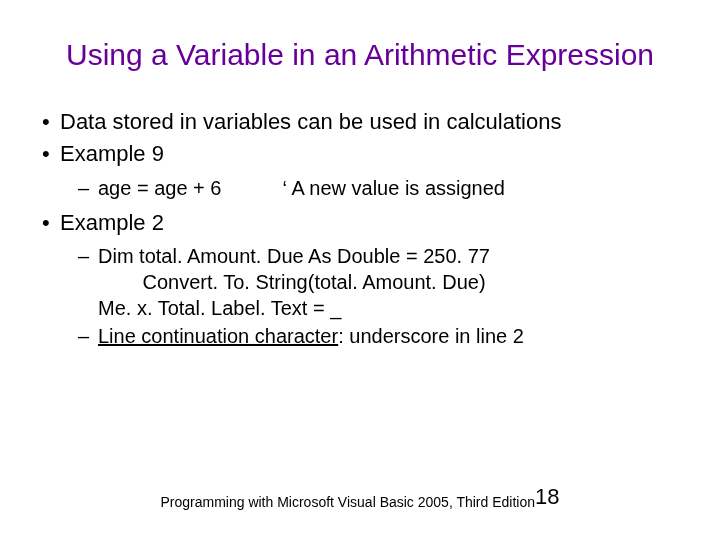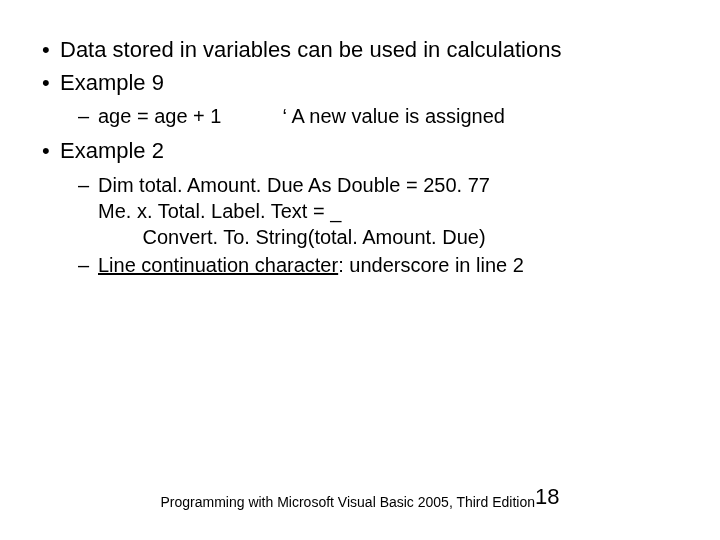--- a/index.html
+++ b/index.html
@@ -86,57 +86,58 @@
     }
     .underline {
       text-decoration: underline;
     }
   </style>
 </head>
 <body>
 
 <div class="slide">
 
+  <h1 class="title">Using a Variable in an Arithmetic Expression</h1>
 
   <div class="bullets">
 
     <div class="level1">
       <div class="level1-item">
         <span class="bullet-dot">•</span>
         <span class="level1-text">Data stored in variables can be used in calculations</span>
       </div>
       <div class="level1-item">
         <span class="bullet-dot">•</span>
         <span class="level1-text">Example 9</span>
       </div>
     </div>
 
     <div class="level2">
       <div class="level2-item">
         <span class="dash">–</span>
         <div class="level2-text">
-          <div style="white-space: pre;">age = age + 1           ‘ A new value is assigned</div>
+          <div style="white-space: pre;">age = age + 6           ‘ A new value is assigned</div>
         </div>
       </div>
     </div>
 
     <div class="level1">
       <div class="level1-item">
         <span class="bullet-dot">•</span>
         <span class="level1-text">Example 2</span>
       </div>
     </div>
 
     <div class="level2">
       <div class="level2-item">
         <span class="dash">–</span>
         <div class="level2-text">
           <div>Dim total. Amount. Due As Double = 250. 77</div>
+          <div style="white-space: pre;">        Convert. To. String(total. Amount. Due)</div>
           <div>Me. x. Total. Label. Text = _</div>
-          <div style="white-space: pre;">        Convert. To. String(total. Amount. Due)</div>
         </div>
       </div>
       <div class="level2-item">
         <span class="dash">–</span>
         <div class="level2-text">
           <span class="underline">Line continuation character</span><span>: underscore in line 2</span>
         </div>
       </div>
     </div>
 

